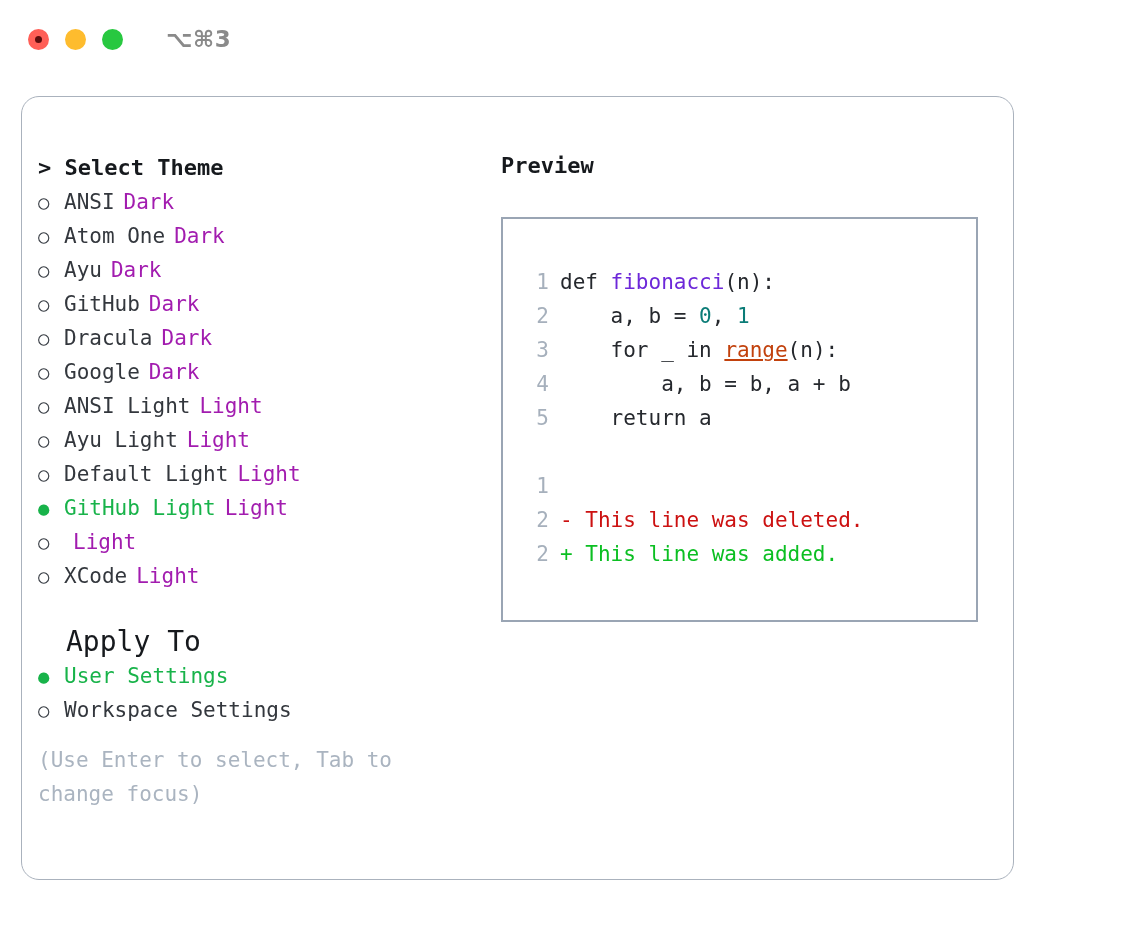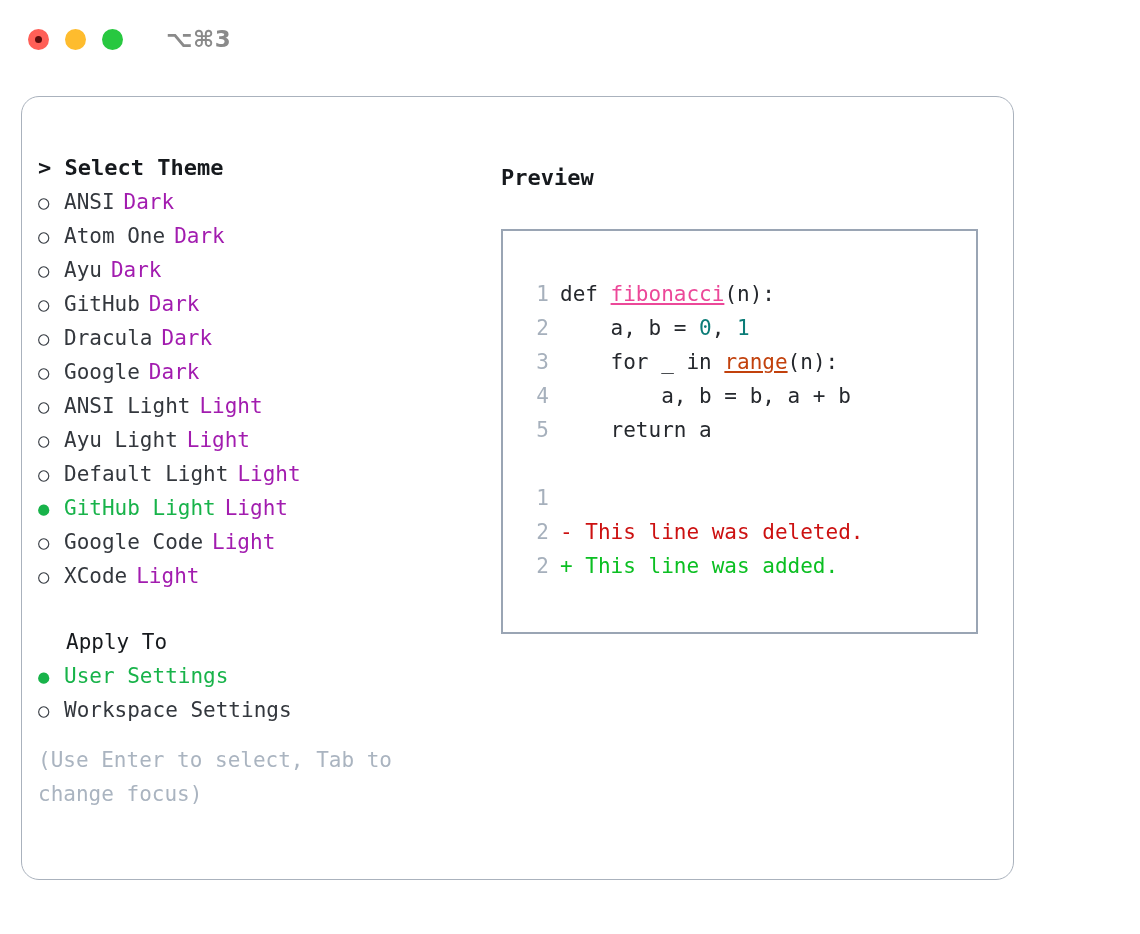--- a/index.html
+++ b/index.html
@@ -109,40 +109,40 @@
   }
   .radio.on { color: #18b34a; }
   .opt-name { color: #33373d; }
   .opt-row.selected .opt-name { color: #18b34a; }
   .opt-variant {
     color: #a21caf;
     margin-left: 9px;
     text-align: right;
   }
   .apply-head {
-    font-size: 21px;
+    font-size: 28px;
     color: #16191d;
     line-height: 34px;
     padding-left: 28px;
     white-space: pre;
   }
   .spacer-row { height: 32px; }
   .hint {
     margin-top: 16px;
     font-size: 21px;
     line-height: 34px;
     color: #aab4c0;
     width: 400px;
   }
 
   
   .right-col {
     position: absolute;
     left: 479px;
-    top: 64px;
+    top: 52px;
     width: 490px;
   }
   .preview-head {
     font-size: 22px;
     font-weight: bold;
     color: #16191d;
     line-height: 34px;
     white-space: pre;
   }
   .preview-box {
@@ -163,21 +163,21 @@
   .ln {
     width: 24px;
     flex: 0 0 24px;
     text-align: right;
     color: #a6b0bc;
     margin-right: 11px;
   }
   .code-txt { color: #25282d; }
   .blank-line { height: 34px; }
 
-  .tok-fn   { color: #ec4899; text-decoration: underline; }
+  .tok-fn   { color: #6d28d9; }
   .tok-num  { color: #0b7c77; }
   .tok-call { color: #c2410c; text-decoration: underline; }
   .tok-ctx  { color: #8c949e; }
   .tok-del  { color: #cc1111; }
   .tok-add  { color: #0bbf22; }
 </style>
 </head>
 <body>
 
 <div id="app">
@@ -199,21 +199,21 @@
           <div class="opt-row"><span class="radio">○</span><span class="opt-name">ANSI</span><span class="opt-variant">Dark</span></div>
           <div class="opt-row"><span class="radio">○</span><span class="opt-name">Atom One</span><span class="opt-variant">Dark</span></div>
           <div class="opt-row"><span class="radio">○</span><span class="opt-name">Ayu</span><span class="opt-variant">Dark</span></div>
           <div class="opt-row"><span class="radio">○</span><span class="opt-name">GitHub</span><span class="opt-variant">Dark</span></div>
           <div class="opt-row"><span class="radio">○</span><span class="opt-name">Dracula</span><span class="opt-variant">Dark</span></div>
           <div class="opt-row"><span class="radio">○</span><span class="opt-name">Google</span><span class="opt-variant">Dark</span></div>
           <div class="opt-row"><span class="radio">○</span><span class="opt-name">ANSI Light</span><span class="opt-variant">Light</span></div>
           <div class="opt-row"><span class="radio">○</span><span class="opt-name">Ayu Light</span><span class="opt-variant">Light</span></div>
           <div class="opt-row"><span class="radio">○</span><span class="opt-name">Default Light</span><span class="opt-variant">Light</span></div>
           <div class="opt-row selected"><span class="radio on">●</span><span class="opt-name">GitHub Light</span><span class="opt-variant">Light</span></div>
-          <div class="opt-row"><span class="radio">○</span><span class="opt-name">Google Code</span><span class="opt-variant">Light</span></div>
+          <div class="opt-row"><span class="radio">○</span><span class="opt-variant">Light</span></div>
           <div class="opt-row"><span class="radio">○</span><span class="opt-name">XCode</span><span class="opt-variant">Light</span></div>
         </div>
 
       <div class="spacer-row"></div>
 
       <div class="apply-head">Apply To</div>
       <div id="apply-list">
           <div class="opt-row selected"><span class="radio on">●</span><span class="opt-name">User Settings</span></div>
           <div class="opt-row"><span class="radio">○</span><span class="opt-name">Workspace Settings</span></div>
         </div>

